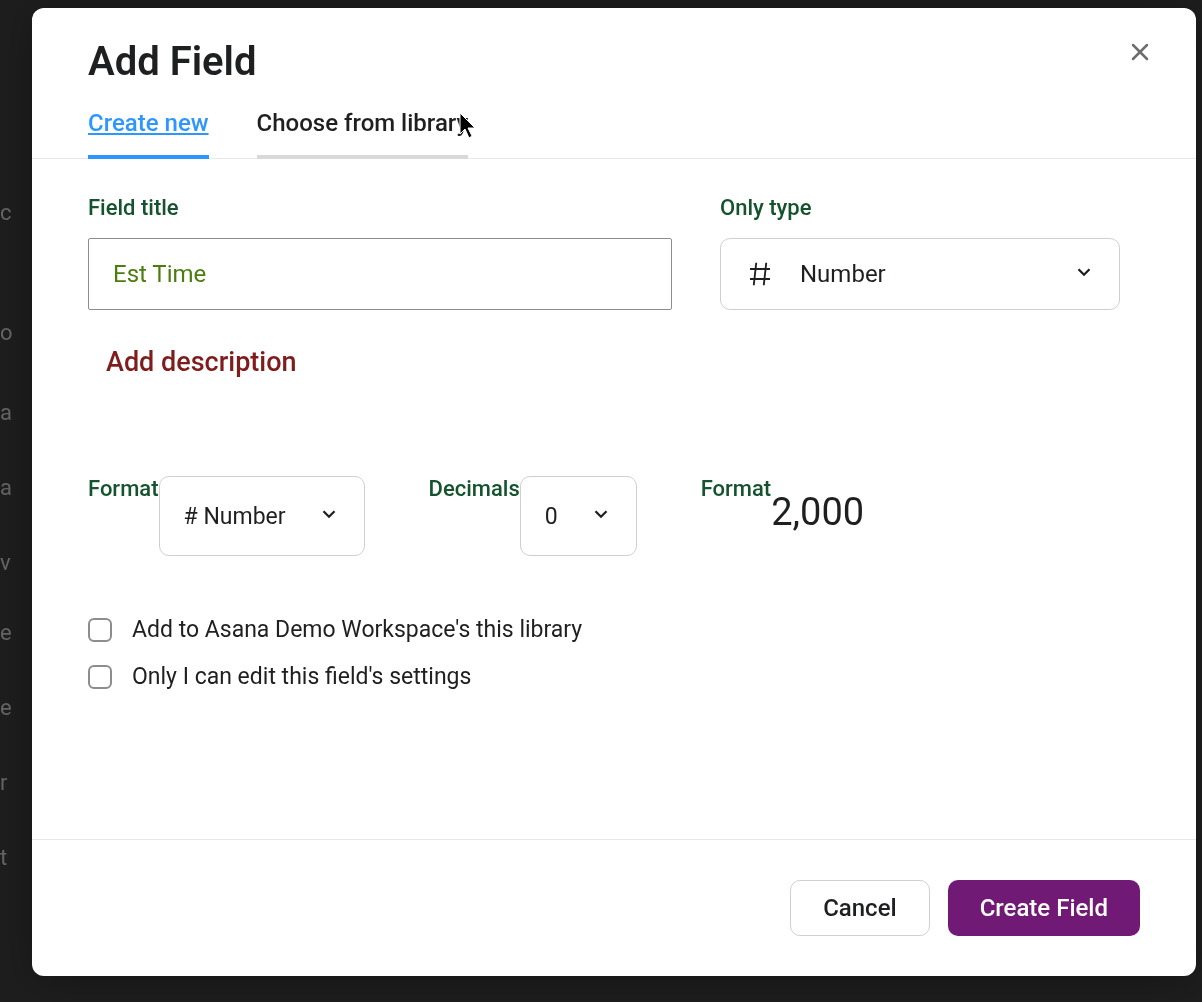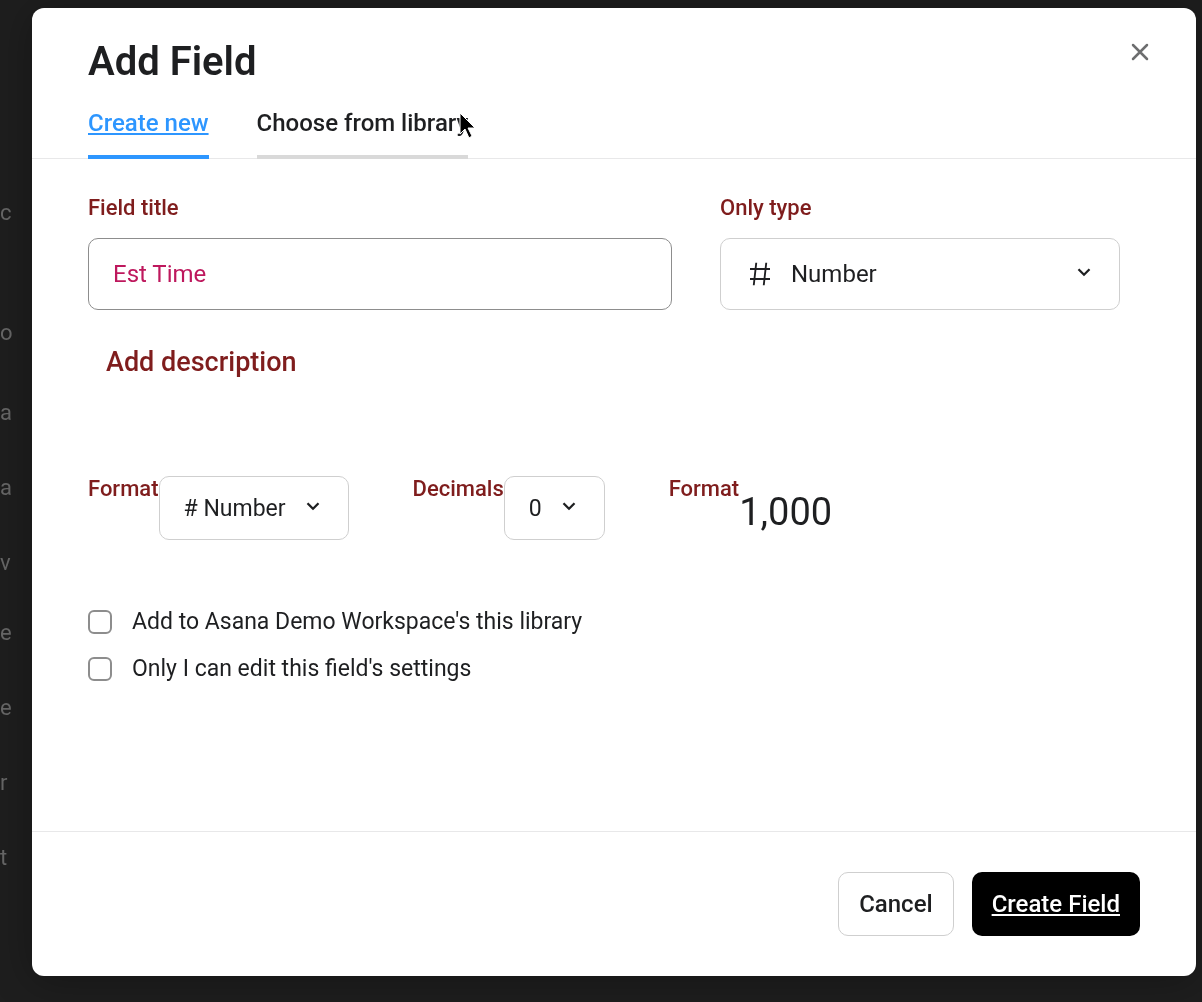--- a/index.html
+++ b/index.html
@@ -107,41 +107,41 @@
     }
     .field-group.title-group {
       flex: 0 0 584px;
     }
     .field-group.type-group {
       flex: 0 0 400px;
     }
     .field-label {
       font-size: 22px;
       font-weight: 500;
-      color: #7f1d1d;
+      color: #14532d;
       margin-bottom: 18px;
     }
     .text-input {
       height: 72px;
       border: 1.5px solid #8d8d8d;
-      border-radius: 10px;
+      border-radius: 2px;
       padding: 0 24px;
       font-size: 24px;
-      color: #be185d;
+      color: #4d7c0f;
       outline: none;
       font-family: inherit;
     }
     .select-box {
       height: 72px;
       border: 1.5px solid #cfcfcf;
       border-radius: 10px;
       padding: 0 24px;
       display: flex;
       align-items: center;
-      gap: 16px;
+      gap: 25px;
       cursor: pointer;
       position: relative;
       background: #fff;
     }
     .select-box .select-text {
       font-size: 24px;
       color: #1e1f21;
       flex: 1;
     }
     .select-box .chevron {
@@ -174,27 +174,27 @@
       display: flex;
       gap: 64px;
       margin-top: 86px;
       margin-bottom: 60px;
     }
     .format-group {
       display: flex;
       flex-direction: row;
     }
     .small-select {
-      height: 64px;
+      height: 80px;
       border: 1.5px solid #cfcfcf;
       border-radius: 10px;
       padding: 0 24px;
       display: flex;
       align-items: center;
-      gap: 16px;
+      gap: 32px;
       cursor: pointer;
       background: #fff;
     }
     .small-select .select-text {
       font-size: 23px;
       color: #1e1f21;
     }
     .preview-text {
       font-size: 38px;
       color: #1e1f21;
@@ -223,41 +223,40 @@
       color: #1e1f21;
     }
     .modal-footer {
       border-top: 1px solid #e8e8e9;
       padding: 40px 56px 40px 56px;
       display: flex;
       justify-content: flex-end;
       gap: 18px;
     }
     .btn {
-      height: 64px;
-      padding: 0 20px;
+      height: 56px;
+      padding: 0 32px;
       border-radius: 10px;
       font-size: 24px;
       font-weight: 500;
       cursor: pointer;
       display: flex;
       align-items: center;
       justify-content: center;
       font-family: inherit;
     }
     .btn-secondary {
       background: #fff;
       border: 1.5px solid #cfcfcf;
       color: #1e1f21;
     }
     .btn-primary {
-      background: #000000;
+      background: #701a75;
       border: none;
       color: #fff;
-      text-decoration: underline;
     }
     .cursor-icon {
       position: absolute;
       top: 104px;
       left: 426px;
       pointer-events: none;
       z-index: 100;
     }
     .cursor-icon svg {
       width: 22px;
@@ -336,21 +335,21 @@
           <span class="select-text">0</span>
           <span class="chevron">
             <svg viewBox="0 0 24 24">
                 <path d="M6 9l6 6 6-6"></path>
               </svg>
           </span>
         </div>
       </div>
       <div class="format-group">
         <div class="field-label">Format</div>
-        <div class="preview-text">1,000</div>
+        <div class="preview-text">2,000</div>
       </div>
     </div>
 
     <div class="checkbox-group">
       <div class="checkbox-row">
         <div class="checkbox"></div>
         <div class="checkbox-label">Add to Asana Demo Workspace's this library</div>
       </div>
       <div class="checkbox-row">
         <div class="checkbox"></div>

